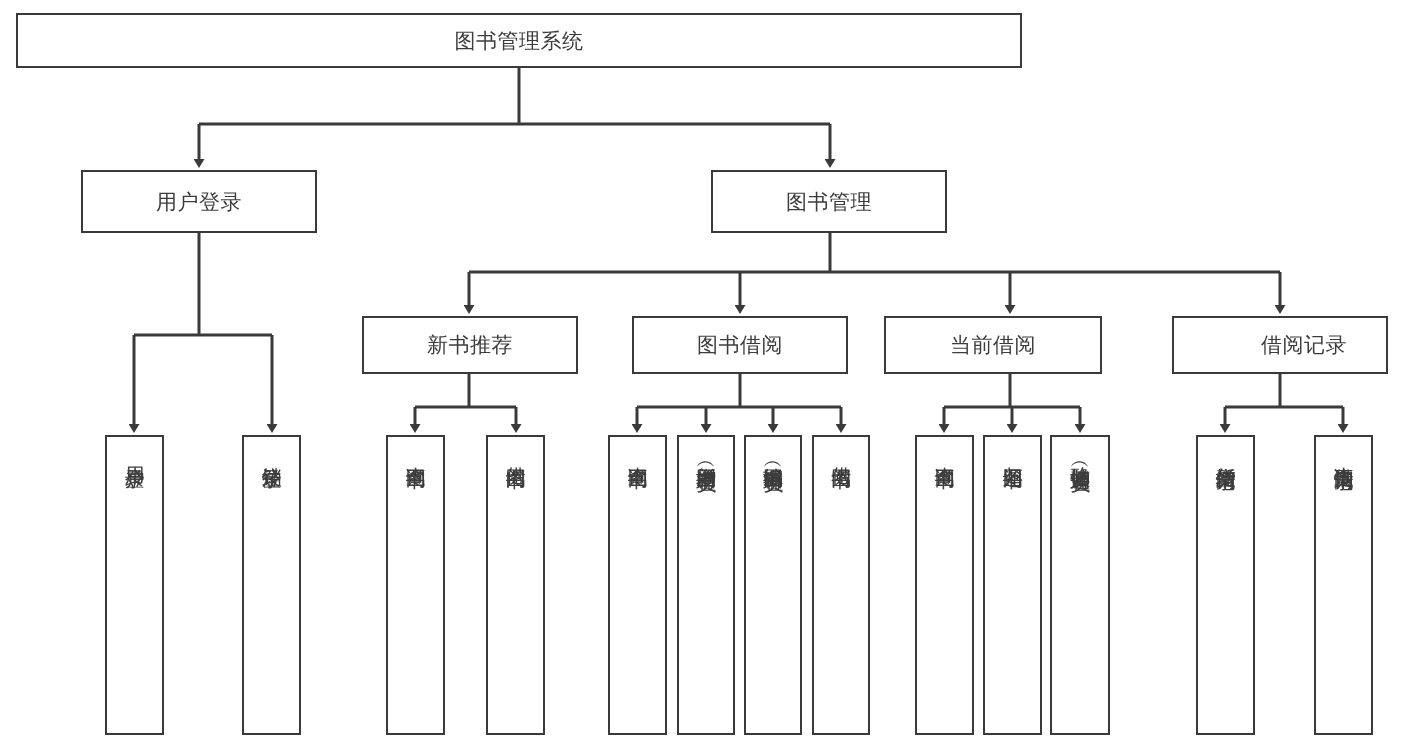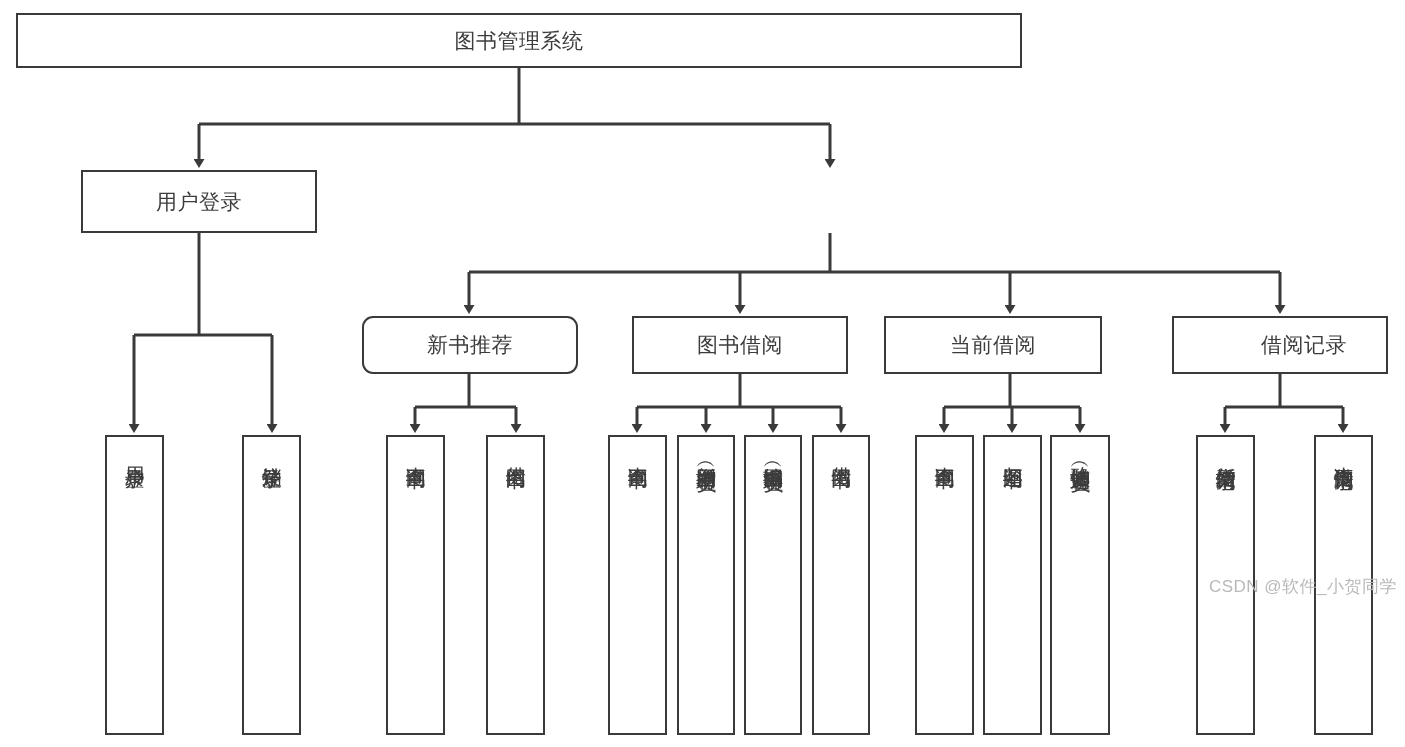--- a/index.html
+++ b/index.html
@@ -124,22 +124,25 @@
     </g>
   </svg>
 
   <div class="node" style="left:16px; top:13px; width:1006px; height:55px;">
     <span class="label">图书管理系统</span>
   </div>
 
   <div class="node" style="left:81px; top:170px; width:236px; height:63px;">
     <span class="label">用户登录</span>
   </div>
+  <div class="node" style="left:711px; top:170px; width:236px; height:63px;">
+    <span class="label">图书管理</span>
+  </div>
 
-  <div class="node" style="left:362px; top:316px; width:216px; height:58px;border-radius:11px;">
+  <div class="node" style="left:362px; top:316px; width:216px; height:58px;">
     <span class="label">新书推荐</span>
   </div>
   <div class="node" style="left:632px; top:316px; width:216px; height:58px;">
     <span class="label">图书借阅</span>
   </div>
   <div class="node" style="left:884px; top:316px; width:218px; height:58px;">
     <span class="label">当前借阅</span>
   </div>
   <div class="node" style="left:1172px; top:316px; width:216px; height:58px;padding-left:48px;">
     <span class="label">借阅记录</span>
@@ -182,14 +185,13 @@
     <span class="label">确认归还（管理员）</span>
   </div>
 
   <div class="node vertical" style="left:1196px; top:435px; width:59px; height:300px;">
     <span class="label">新增借阅记录</span>
   </div>
   <div class="node vertical" style="left:1314px; top:435px; width:59px; height:300px;">
     <span class="label">查询借阅记录</span>
   </div>
 
-  <div id="watermark">CSDN @软件_小贺同学</div>
 </div>
 
 </body></html>

